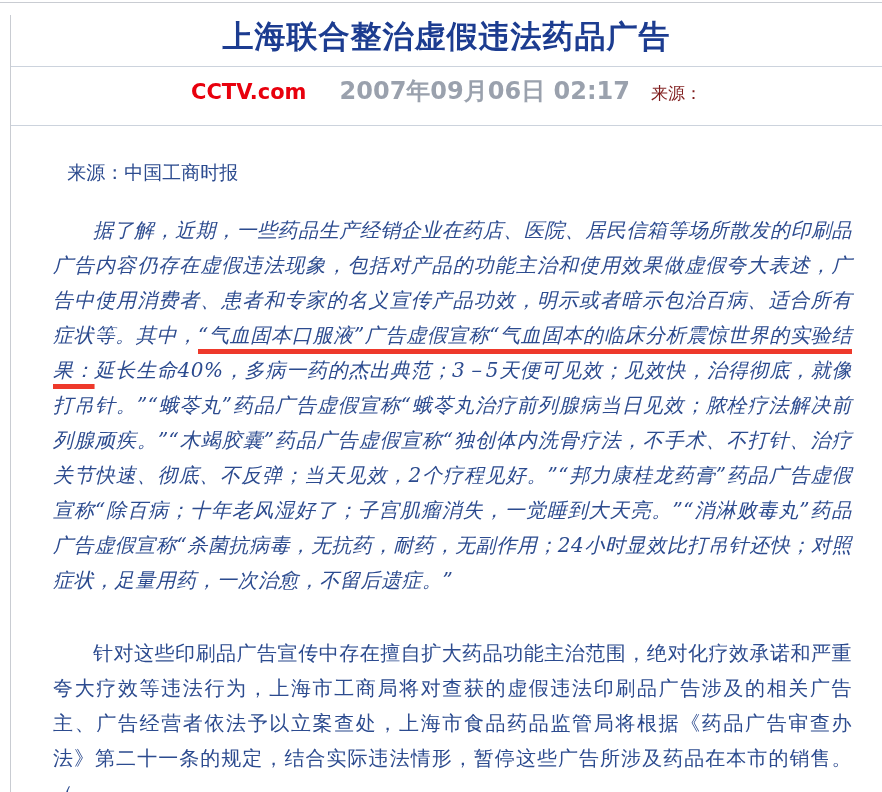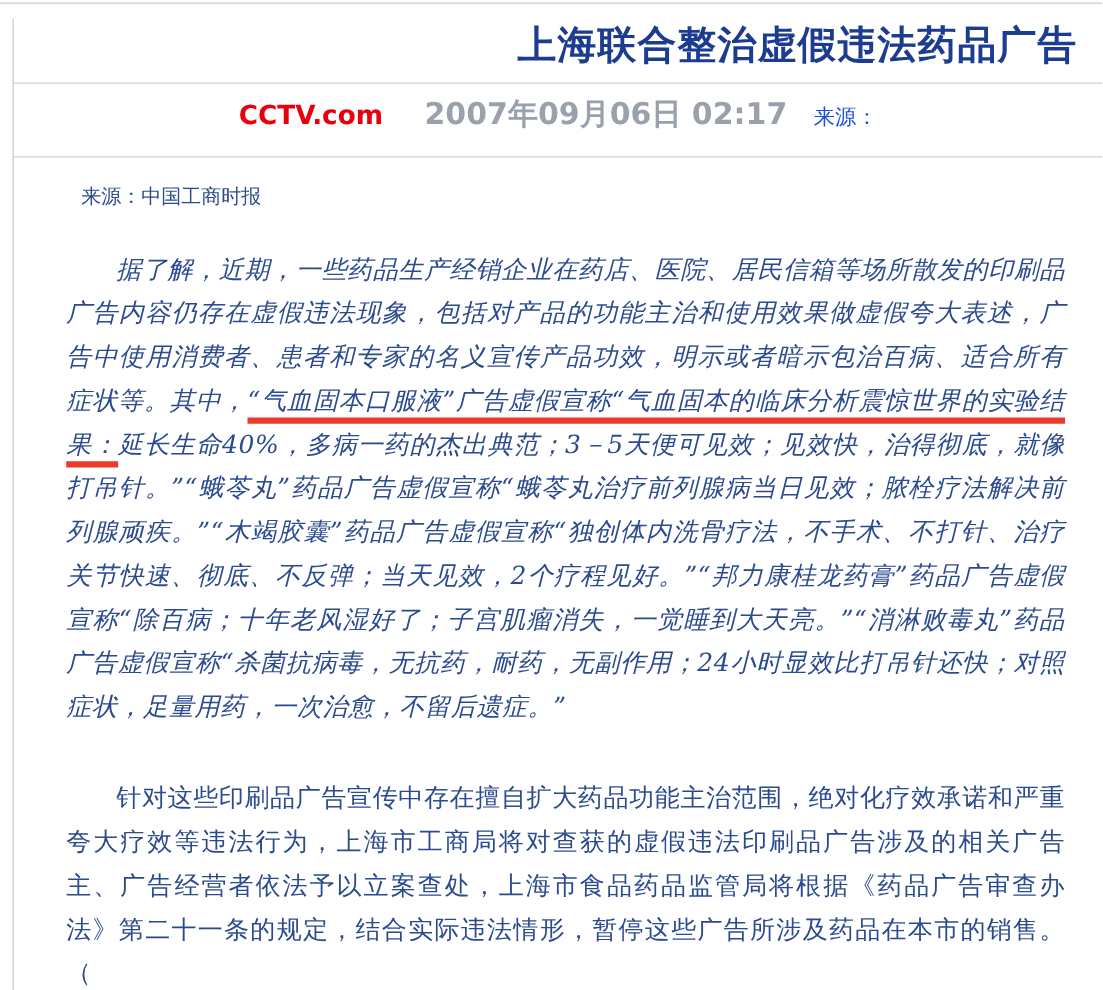--- a/index.html
+++ b/index.html
@@ -22,21 +22,21 @@
     box-sizing: border-box;
   }
   .content {
     margin-left: 10px;
     border-left: 1px solid #c9ccd2;
     min-height: 789px;
     box-sizing: border-box;
   }
   h1.title {
     margin: 12px 20px 0 20px;
-    text-align: right;
+    text-align: center;
     font-size: 31px;
     line-height: 42px;
     font-weight: bold;
     color: #1c3c90;
     letter-spacing: 1px;
     font-family: "DejaVu Serif", "Liberation Serif", serif;
   }
   .rule {
     border: none;
     border-top: 1px solid #ccd3dd;
@@ -55,32 +55,32 @@
     font-size: 21px;
     margin-right: 28px;
   }
   .byline .date {
     color: #9aa1ad;
     font-weight: bold;
     font-size: 24px;
     margin-right: 16px;
   }
   .byline .src {
-    color: #1d4ed8;
+    color: #7f1d1d;
     font-size: 17px;
     font-family: Liberation Serif, serif;
   }
   .article-body {
     padding: 0 30px 0 42px;
     color: #2c4b8f;
   }
   .source-line {
-    margin: 16px 0 0 0;
+    margin: 31px 0 0 0;
     padding-left: 0.75em;
-    font-size: 16px;
+    font-size: 19px;
     line-height: 30px;
   }
   .article-body p.para {
     margin: 24px 0 0 0;
     font-size: 20px;
     line-height: 35px;
     text-indent: 2em;
     text-align: justify;
     letter-spacing: 0.5px;
   }

